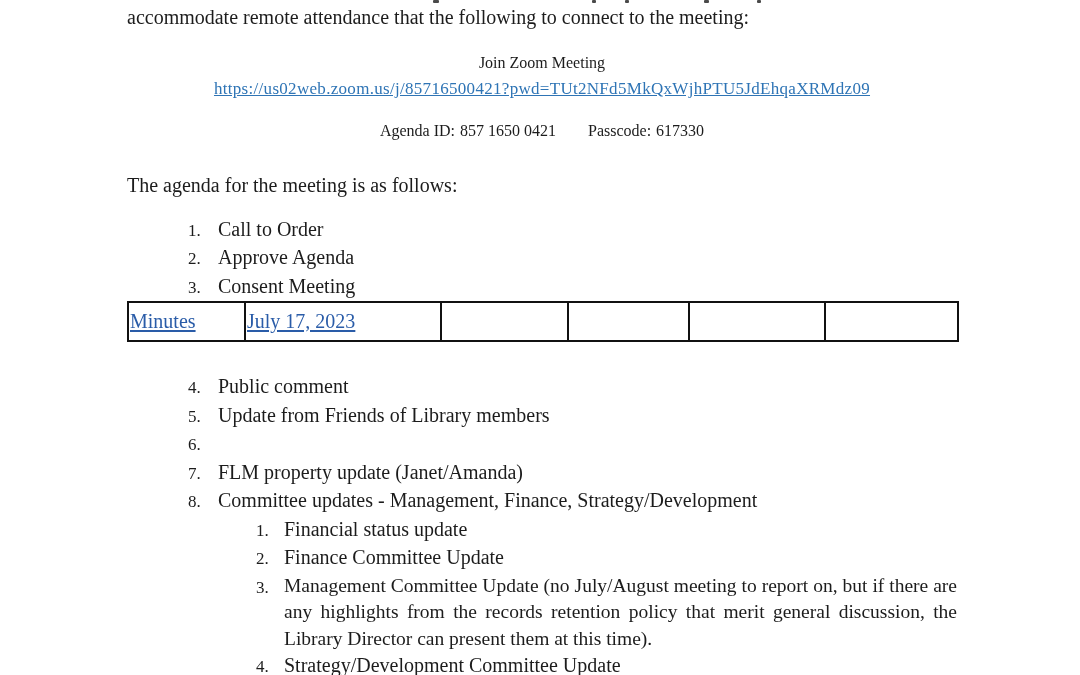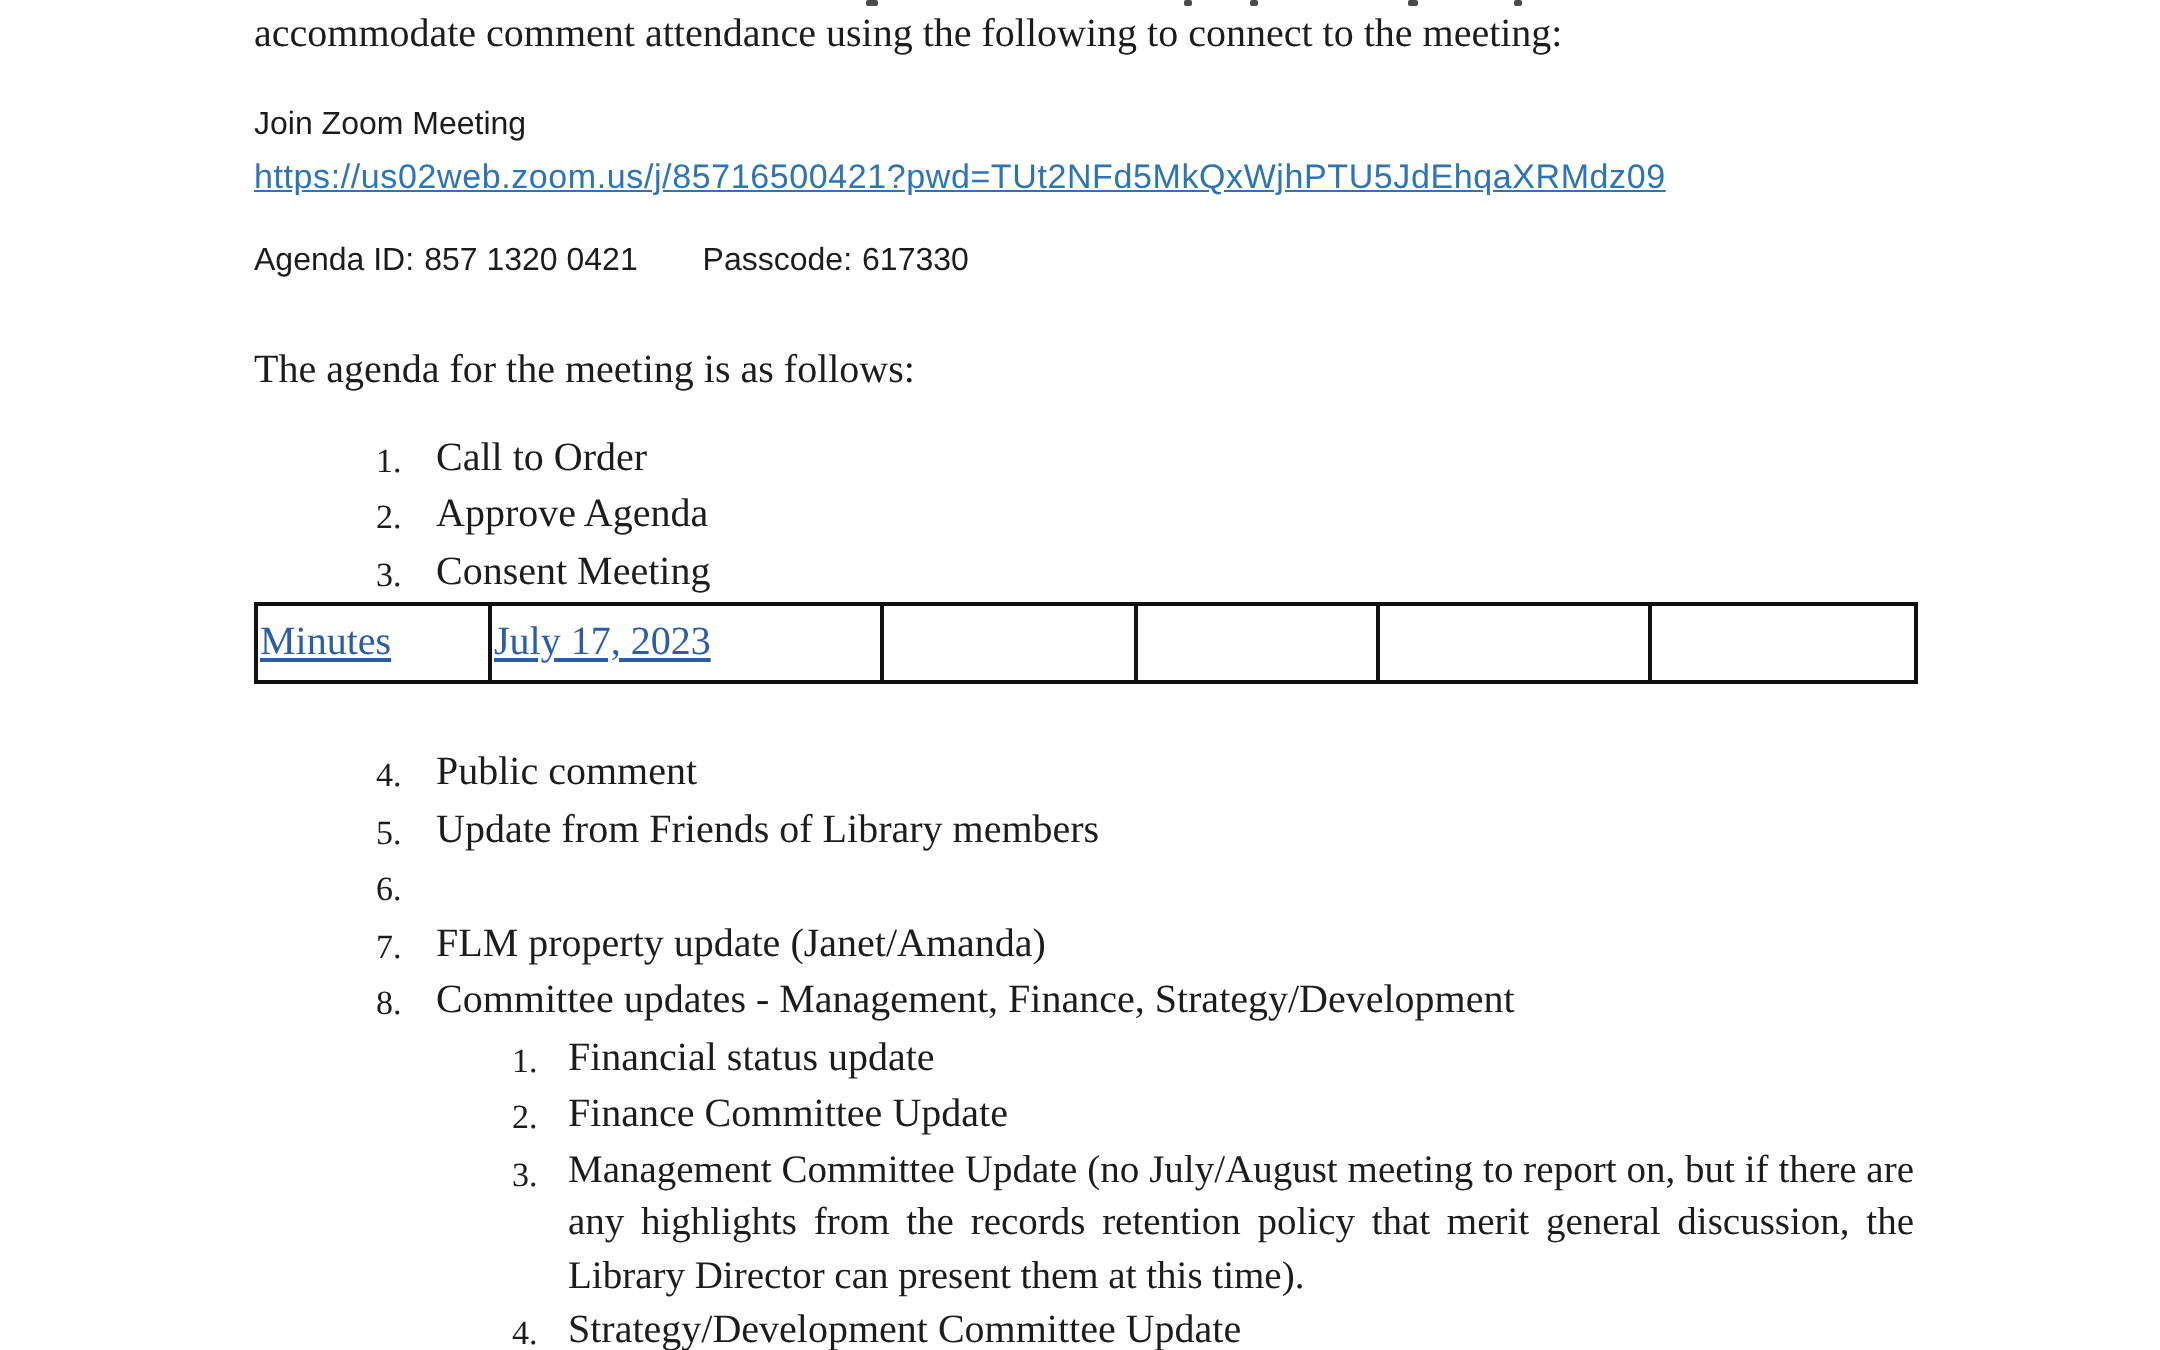--- a/index.html
+++ b/index.html
@@ -19,21 +19,21 @@
   .frag { position: absolute; top: 0; height: 3px; background: #4a4a4a; border-radius: 1px; }
   .f1 { left: 433px; width: 6px; }
   .f2 { left: 592px; width: 4px; }
   .f3 { left: 625px; width: 4px; }
   .f4 { left: 704px; width: 5px; }
   .f5 { left: 757px; width: 4px; }
 
   .serif { font-size: 20px; line-height: 26.5px; }
   .intro { margin: 0; line-height: 26px; }
 
-  .sans { font-family: Liberation Sans, sans-serif; }
+  .sans { font-family: Liberation Serif, serif; text-align: center; }
   .join-line  { margin: 22px 0 0; font-size: 16px; line-height: 21px; }
   .url-line   { margin: 5px 0 0;  font-size: 17px; line-height: 21px; }
   .meeting-line { margin: 21px 0 0; font-size: 16px; line-height: 21px; }
   .meeting-line .value { margin-left: 5px; }
   .passcode-group { margin-left: 28px; }
 
   a.link-sans {
     color: #2E74B5; text-decoration: underline;
     letter-spacing: 0.3px; cursor: pointer;
   }
@@ -71,29 +71,29 @@
 <body>
 
 <div class="doc">
 
   <span class="frag f1"></span>
   <span class="frag f2"></span>
   <span class="frag f3"></span>
   <span class="frag f4"></span>
   <span class="frag f5"></span>
 
-  <p class="serif intro">accommodate comment attendance using the following to connect to the meeting:</p>
+  <p class="serif intro">accommodate remote attendance that the following to connect to the meeting:</p>
 
   <div class="sans">
     <p class="join-line">Join Zoom Meeting</p>
     <p class="url-line">
       <a class="link-sans" href="#">https://us02web.zoom.us/j/85716500421?pwd=TUt2NFd5MkQxWjhPTU5JdEhqaXRMdz09</a>
     </p>
     <p class="meeting-line">
-      <span>Agenda ID:</span><span class="value">857 1320 0421</span>
+      <span>Agenda ID:</span><span class="value">857 1650 0421</span>
       <span class="passcode-group">
         <span>Passcode:</span><span class="value">617330</span>
       </span>
     </p>
   </div>
 
   <p class="serif agenda-intro">The agenda for the meeting is as follows:</p>
 
   <div class="list list-top">
     <div class="item">

